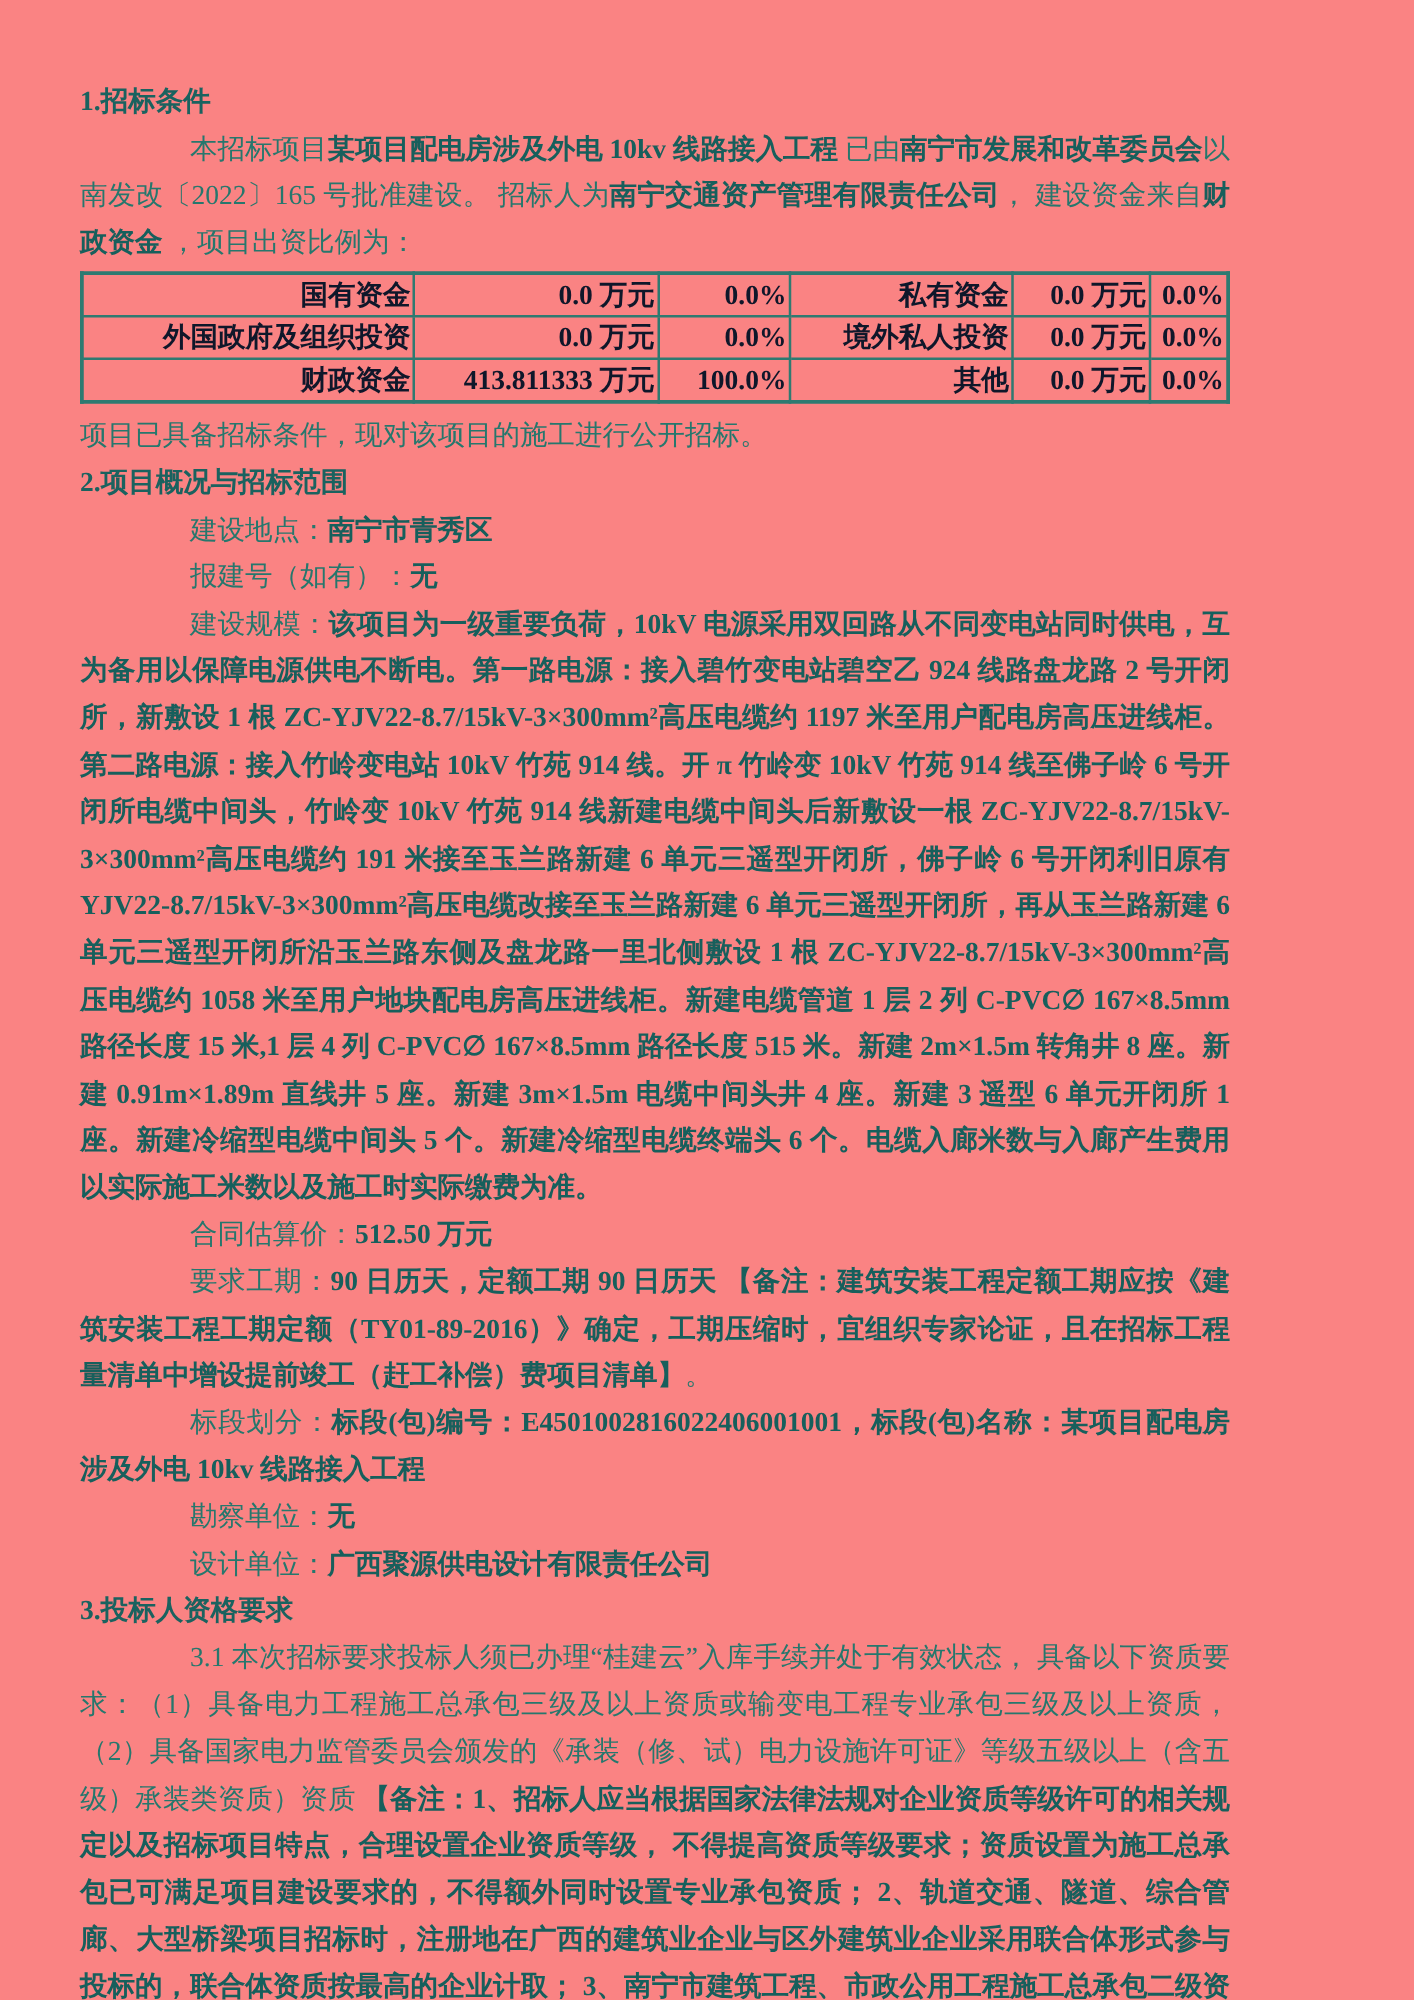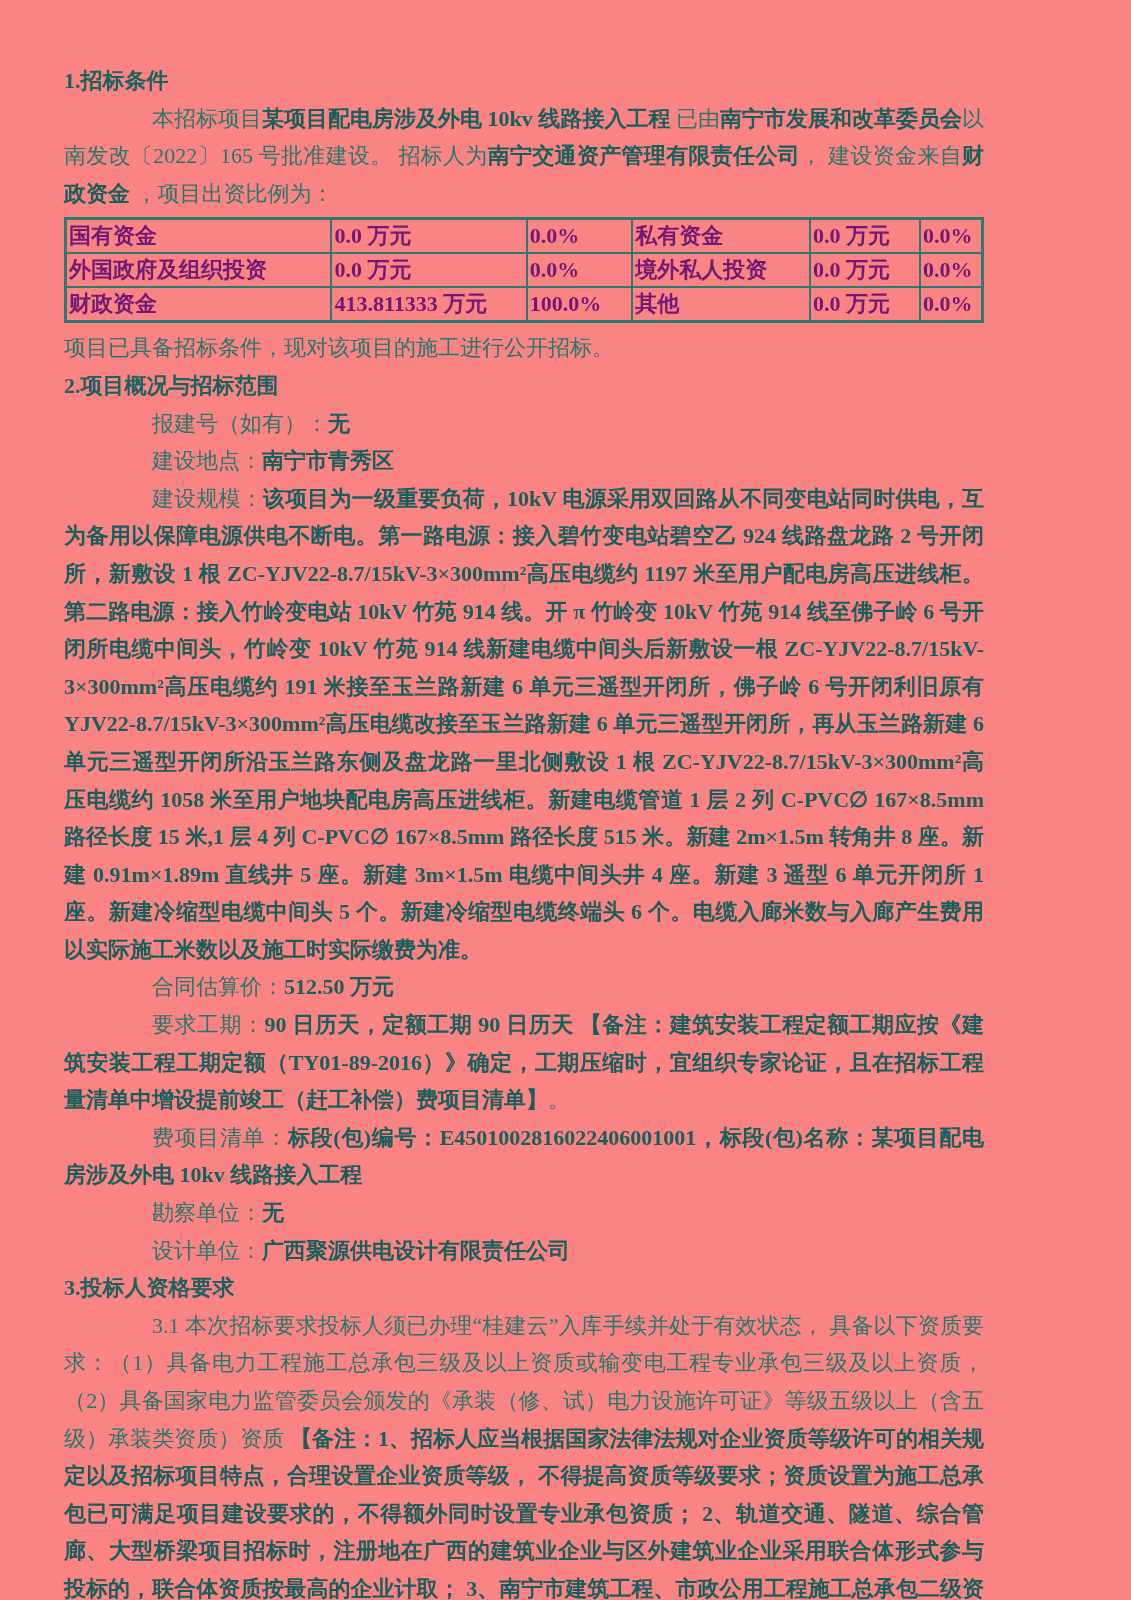--- a/index.html
+++ b/index.html
@@ -28,26 +28,26 @@
   .b{font-weight:bold;color:#175f5c;}
   table.funding{
     width:100%;
     border-collapse:collapse;
     table-layout:fixed;
     margin:5px 0 6px 0;
     border:3px solid #2e7a71;
   }
   table.funding td{
     border:2px solid #2e7a71;
-    text-align:left;
+    text-align:right;
     vertical-align:middle;
     height:32px;
     padding:0 2px;
     font-weight:bold;
-    color:#701a75;
+    color:#0f172a;
     line-height:30px;
     overflow:hidden;
     white-space:nowrap;
   }
   col.c1{width:29.0%;} col.c2{width:21.3%;} col.c3{width:11.5%;}
   col.c4{width:19.4%;} col.c5{width:12.0%;} col.c6{width:6.8%;}
 </style>
 </head>
 <body>
 
@@ -91,26 +91,26 @@
         <td>0.0 万元</td>
         <td>0.0%</td>
       </tr>
     </tbody>
   </table>
 
   <p>项目已具备招标条件，现对该项目的施工进行公开招标。</p>
 
   <p class="h">2.项目概况与招标范围</p>
 
+  <p class="ind"><span>建设地点：</span><span class="b">南宁市青秀区</span></p>
   <p class="ind"><span>报建号（如有）：</span><span class="b">无</span></p>
-  <p class="ind"><span>建设地点：</span><span class="b">南宁市青秀区</span></p>
   <p class="ind"><span>建设规模：</span><span class="b">该项目为一级重要负荷，10kV 电源采用双回路从不同变电站同时供电，互为备用以保障电源供电不断电。第一路电源：接入碧竹变电站碧空乙 924 线路盘龙路 2 号开闭所，新敷设 1 根 ZC-YJV22-8.7/15kV-3×300mm²高压电缆约 1197 米至用户配电房高压进线柜。第二路电源：接入竹岭变电站 10kV 竹苑 914 线。开 π 竹岭变 10kV 竹苑 914 线至佛子岭 6 号开闭所电缆中间头，竹岭变 10kV 竹苑 914 线新建电缆中间头后新敷设一根 ZC-YJV22-8.7/15kV-3×300mm²高压电缆约 191 米接至玉兰路新建 6 单元三遥型开闭所，佛子岭 6 号开闭利旧原有 YJV22-8.7/15kV-3×300mm²高压电缆改接至玉兰路新建 6 单元三遥型开闭所，再从玉兰路新建 6 单元三遥型开闭所沿玉兰路东侧及盘龙路一里北侧敷设 1 根 ZC-YJV22-8.7/15kV-3×300mm²高压电缆约 1058 米至用户地块配电房高压进线柜。新建电缆管道 1 层 2 列 C-PVC∅ 167×8.5mm 路径长度 15 米,1 层 4 列 C-PVC∅ 167×8.5mm 路径长度 515 米。新建 2m×1.5m 转角井 8 座。新建 0.91m×1.89m 直线井 5 座。新建 3m×1.5m 电缆中间头井 4 座。新建 3 遥型 6 单元开闭所 1 座。新建冷缩型电缆中间头 5 个。新建冷缩型电缆终端头 6 个。电缆入廊米数与入廊产生费用以实际施工米数以及施工时实际缴费为准。</span></p>
   <p class="ind"><span>合同估算价：</span><span class="b">512.50 万元</span></p>
   <p class="ind"><span>要求工期：</span><span class="b">90 日历天，定额工期 90 日历天 </span><span class="b">【备注：建筑安装工程定额工期应按《建筑安装工程工期定额（TY01-89-2016）》确定，工期压缩时，宜组织专家论证，且在招标工程量清单中增设提前竣工（赶工补偿）费项目清单】</span><span>。</span></p>
-  <p class="ind"><span>费项目清单：</span><span class="b">标段(包)编号：E4501002816022406001001，标段(包)名称：某项目配电房涉及外电 10kv 线路接入工程</span></p>
+  <p class="ind"><span>标段划分：</span><span class="b">标段(包)编号：E4501002816022406001001，标段(包)名称：某项目配电房涉及外电 10kv 线路接入工程</span></p>
   <p class="ind"><span>勘察单位：</span><span class="b">无</span></p>
   <p class="ind"><span>设计单位：</span><span class="b">广西聚源供电设计有限责任公司</span></p>
 
   <p class="h">3.投标人资格要求</p>
 
   <p class="ind"><span>3.1 本次招标要求投标人须已办理“桂建云”入库手续并处于有效状态， 具备以下资质要求：（1）具备电力工程施工总承包三级及以上资质或输变电工程专业承包三级及以上资质，（2）具备国家电力监管委员会颁发的《承装（修、试）电力设施许可证》等级五级以上（含五级）承装类资质）资质 </span><span class="b">【备注：1、招标人应当根据国家法律法规对企业资质等级许可的相关规定以及招标项目特点，合理设置企业资质等级， 不得提高资质等级要求；资质设置为施工总承包已可满足项目建设要求的，不得额外同时设置专业承包资质； 2、轨道交通、隧道、综合管廊、大型桥梁项目招标时，注册地在广西的建筑业企业与区外建筑业企业采用联合体形式参与投标的，联合体资质按最高的企业计取； 3、南宁市建筑工程、市政公用工程施工总承包二级资质企业，以及市外特级、一级施工总承包企业在南宁市注册的子公司，根据《南宁市住房和城乡建设局关于试行调整部分建筑业企业资质承包工程范围的通知》，经市住建部门认定后，可在本市行政区域内承接其现有资质类别高一级的相应业务】</span></p>
 
 </div>
 
 </body></html>

